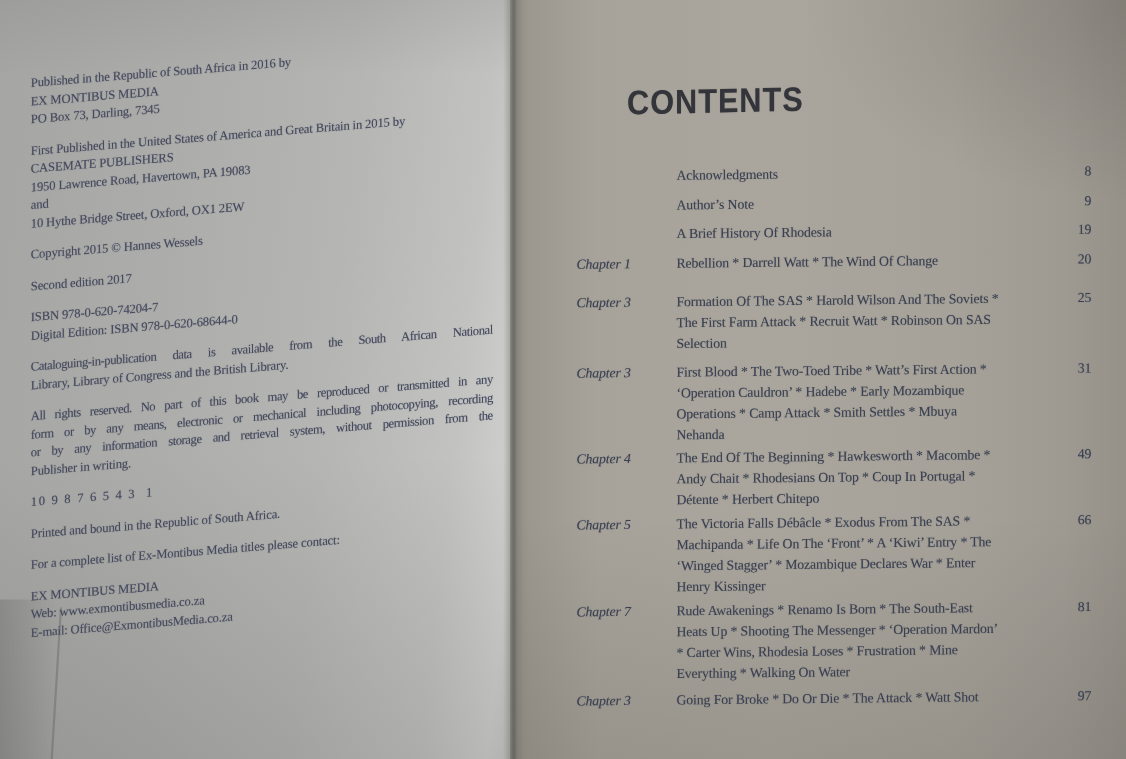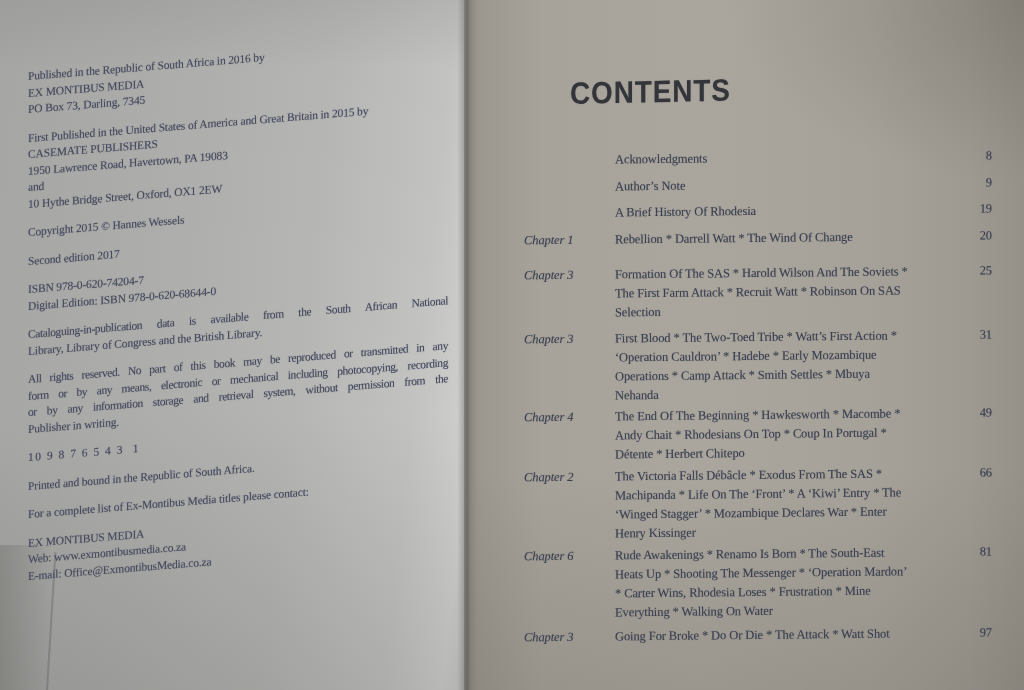--- a/index.html
+++ b/index.html
@@ -177,32 +177,32 @@
         <span class="toc-ch">Chapter 4</span>
         <span class="toc-lines">
           <div>The End Of The Beginning * Hawkesworth * Macombe *</div>
           <div>Andy Chait * Rhodesians On Top * Coup In Portugal *</div>
           <div>Détente * Herbert Chitepo</div>
         </span>
         <span class="toc-pg">49</span>
       </div>
 
       <div class="toc-row">
-        <span class="toc-ch">Chapter 2</span>
+        <span class="toc-ch">Chapter 5</span>
         <span class="toc-lines">
           <div>The Victoria Falls Débâcle * Exodus From The SAS *</div>
           <div>Machipanda * Life On The ‘Front’ * A ‘Kiwi’ Entry * The</div>
           <div>‘Winged Stagger’ * Mozambique Declares War * Enter</div>
           <div>Henry Kissinger</div>
         </span>
         <span class="toc-pg">66</span>
       </div>
 
       <div class="toc-row">
-        <span class="toc-ch">Chapter 6</span>
+        <span class="toc-ch">Chapter 7</span>
         <span class="toc-lines">
           <div>Rude Awakenings * Renamo Is Born * The South-East</div>
           <div>Heats Up * Shooting The Messenger * ‘Operation Mardon’</div>
           <div>* Carter Wins, Rhodesia Loses * Frustration * Mine</div>
           <div>Everything * Walking On Water</div>
         </span>
         <span class="toc-pg">81</span>
       </div>
 
       <div class="toc-row">

